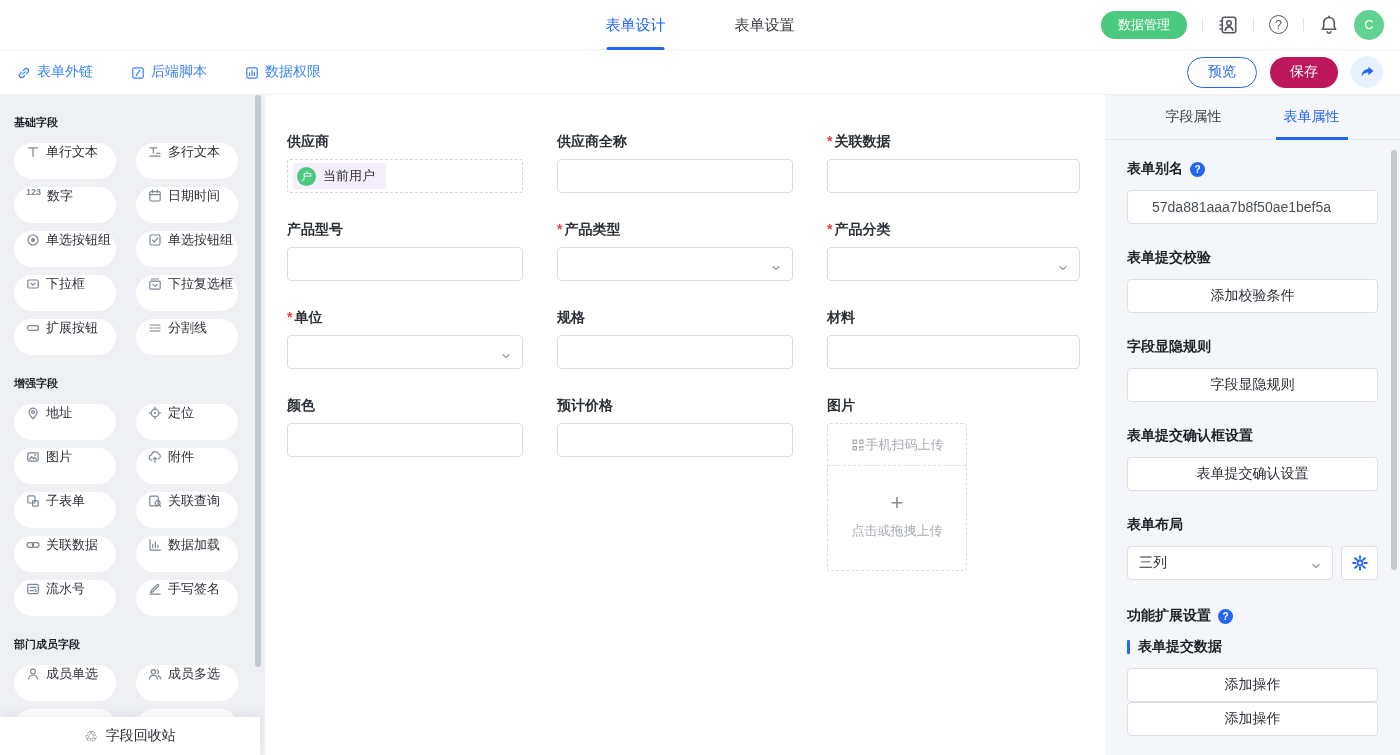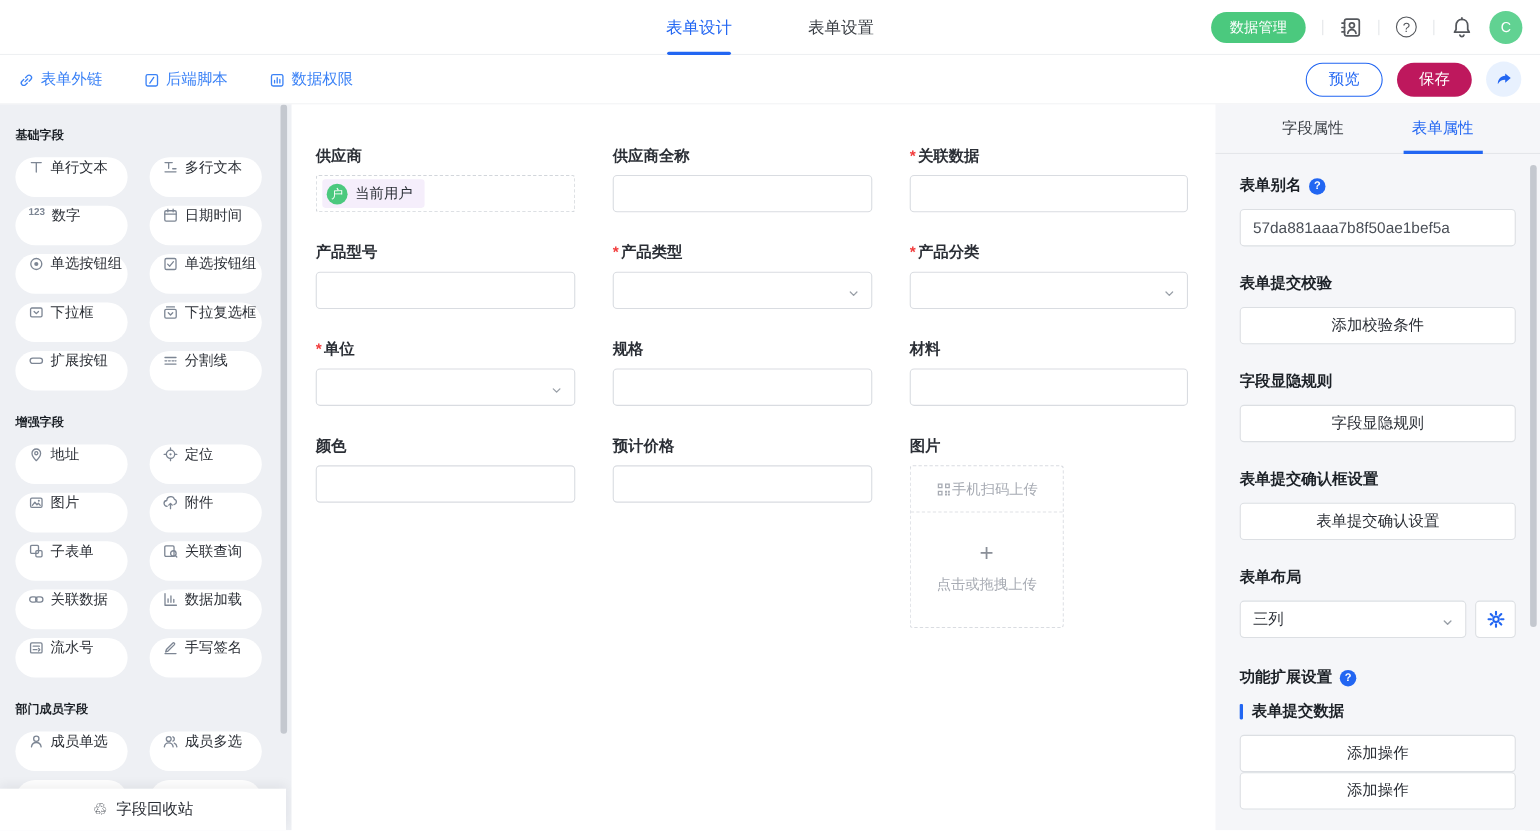--- a/index.html
+++ b/index.html
@@ -68,21 +68,21 @@
 
   
   .panel { width:295px; background:#f5f6f9; position:relative; flex:none; }
   .panel-tabs { height:45px; display:flex; justify-content:center; gap:54px; border-bottom:1px solid #e4e6ea; }
   .ptab { font-size:14px; color:#3a3f45; display:flex; align-items:center; position:relative; cursor:pointer; padding:0 4px; }
   .ptab.active { color:#2266f2; }
   .ptab .underline { position:absolute; bottom:-1px; left:50%; transform:translateX(-50%); width:72px; height:3px; background:#2266f2; }
   .panel-body { padding:20px 22px 0 22px; }
   .p-head { font-size:14px; font-weight:bold; color:#1c2127; display:flex; align-items:center; gap:7px; margin-bottom:12px; }
   .help-dot { width:15px; height:15px; border-radius:50%; background:#2266f2; color:#fff; font-size:10px; font-weight:bold; display:grid; place-items:center; cursor:pointer; }
-  .p-input { width:100%; height:34px; border:1px solid #dcdfe3; border-radius:4px; background:#fff; font-size:14px; color:#4a4f57; padding:0 11px; font-family:inherit; }
+  .p-input { width:100%; height:34px; border:1px solid #dcdfe3; border-radius:4px; background:#fff; font-size:14px; color:#4a4f57; padding:0 24px; font-family:inherit; }
   .p-section { margin-top:25px; }
   .p-btn { width:100%; height:34px; border:1px solid #dcdfe3; border-radius:4px; background:#fff; font-size:14px; color:#2b2f36; cursor:pointer; font-family:inherit; }
   .layout-row { display:flex; gap:8px; }
   .layout-select { flex:1; height:34px; border:1px solid #dcdfe3; border-radius:4px; background:#fff; position:relative; display:flex; align-items:center; padding:0 11px; font-size:14px; color:#2b2f36; cursor:pointer; }
   .gear-btn { width:37px; height:34px; border:1px solid #dcdfe3; border-radius:4px; background:#fff; color:#2266f2; display:grid; place-items:center; cursor:pointer; }
   .bar-head { font-size:14px; font-weight:bold; color:#1c2127; display:flex; align-items:center; gap:8px; margin:13px 0 12px; }
   .blue-bar { width:3px; height:14px; background:#2266f2; border-radius:1px; }
   .panel-scroll { position:absolute; right:3px; top:55px; width:6px; height:420px; background:#c4c8cf; border-radius:3px; cursor:pointer; }
 </style>
 </head>

